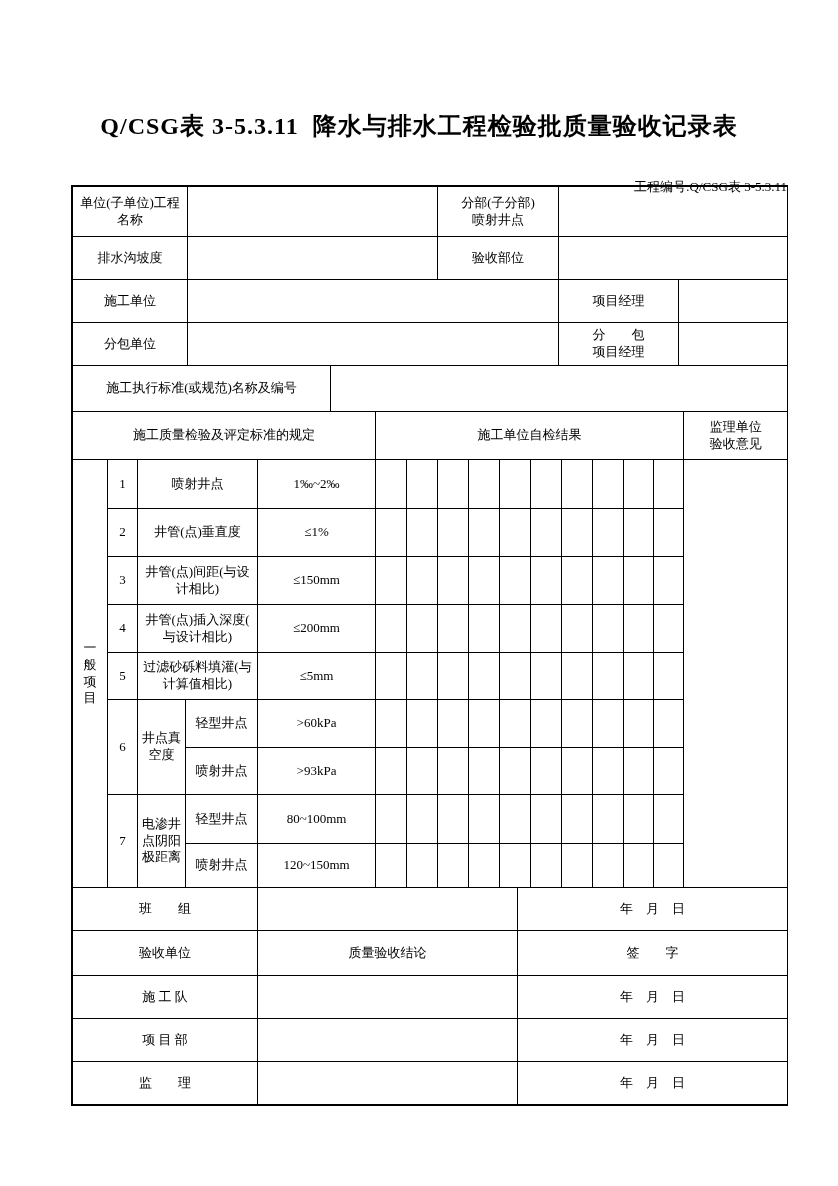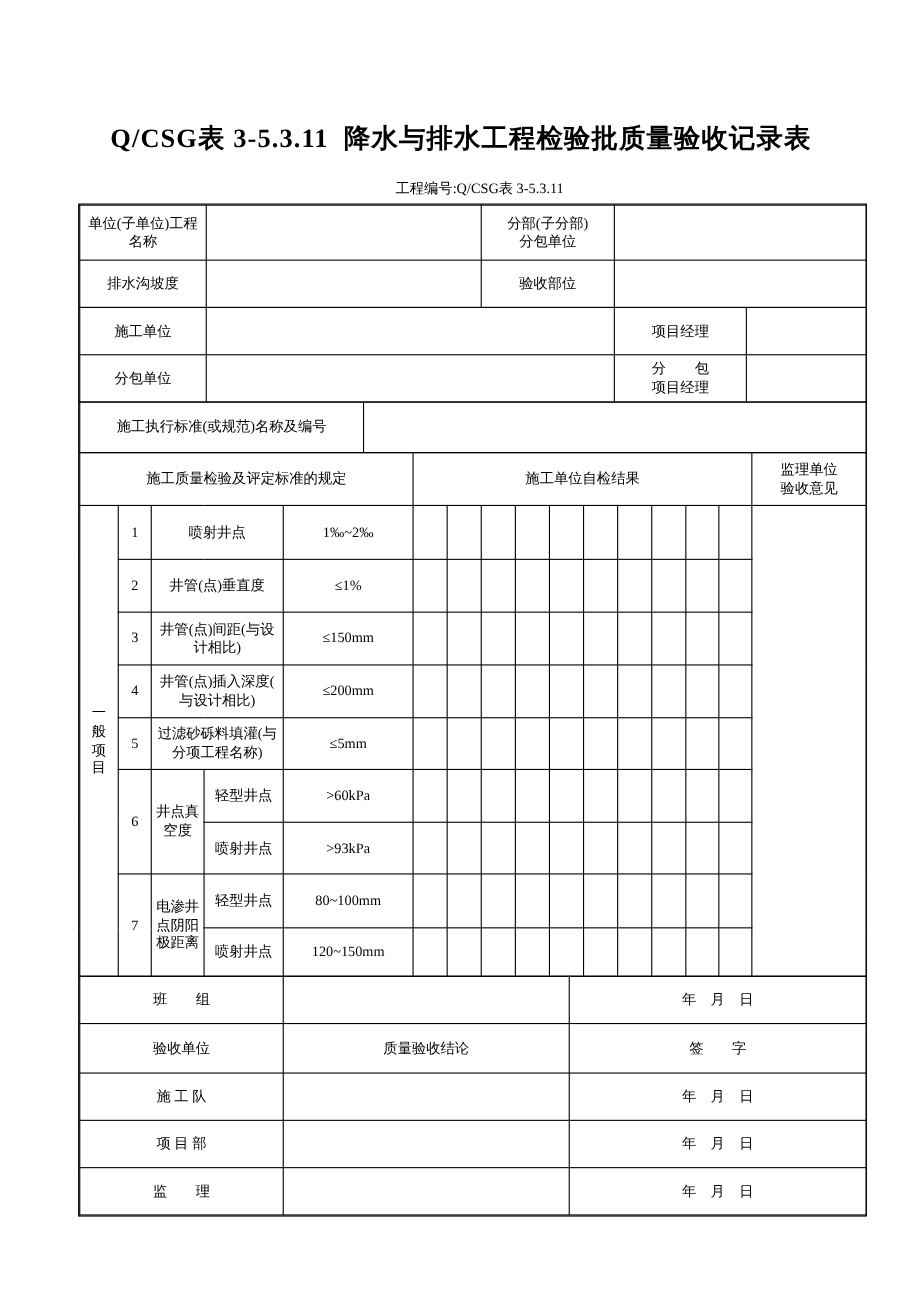--- a/index.html
+++ b/index.html
@@ -7,22 +7,22 @@
     position:relative; width:838px; height:1186px; background:#ffffff;
     font-family:"Liberation Serif","DejaVu Serif",serif; color:#000;
     overflow:hidden;
   }
   .title {
     position:absolute; top:110px; left:0; width:838px;
     text-align:center; font-size:24px; font-weight:bold;
     letter-spacing:1px; white-space:pre;
   }
   .meta-row {
-    position:absolute; top:162px; left:85px; width:702px;
-    display:flex; justify-content:center;
+    position:absolute; top:178px; left:85px; width:702px;
+    display:flex; justify-content:flex-end;
     font-size:13px;
   }
   .form-body {
     position:absolute; top:185px; left:71px; width:715px;
     border:1px solid #000;
   }
   table.t { width:715px; border-collapse:collapse; table-layout:fixed; }
   table.t + table.t { margin-top:-1px; }
   table.t td {
     border:1px solid #000; padding:0 2px;
@@ -55,21 +55,21 @@
           <col style="width:250px">
           <col style="width:121px">
           <col style="width:229px">
         </colgroup>
       <tbody>
           <tr style="height:50px">
         <td class="pre">单位(子单位)工程
 名称</td>
         <td></td>
         <td class="pre">分部(子分部)
-分包单位</td>
+喷射井点</td>
         <td></td>
       </tr>
       <tr style="height:43px">
         <td>排水沟坡度</td>
         <td></td>
         <td>验收部位</td>
         <td></td>
       </tr>
     </tbody>
       </table>
@@ -200,21 +200,21 @@
             <td></td>
             <td></td>
             <td></td>
             <td></td>
             <td></td>
             <td></td>
           </tr>
       <tr style="height:47px">
         <td>5</td>
         <td colspan="2" class="pre">过滤砂砾料填灌(与
-分项工程名称)</td>
+计算值相比)</td>
         <td>≤5mm</td>
       <td></td>
             <td></td>
             <td></td>
             <td></td>
             <td></td>
             <td></td>
             <td></td>
             <td></td>
             <td></td>

